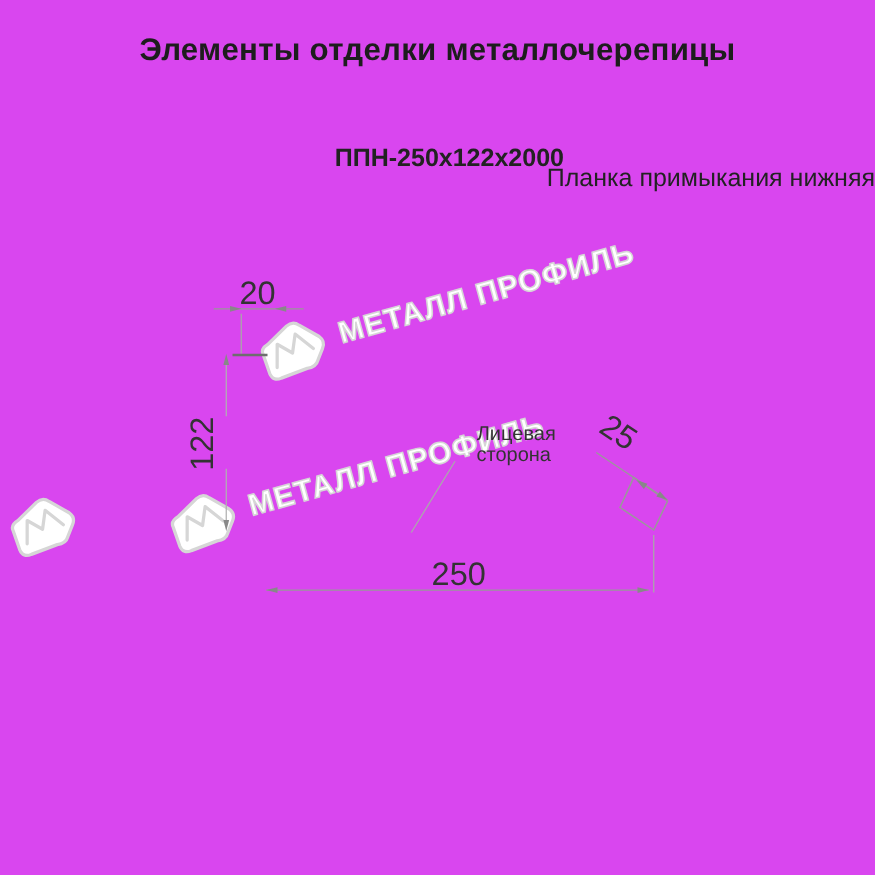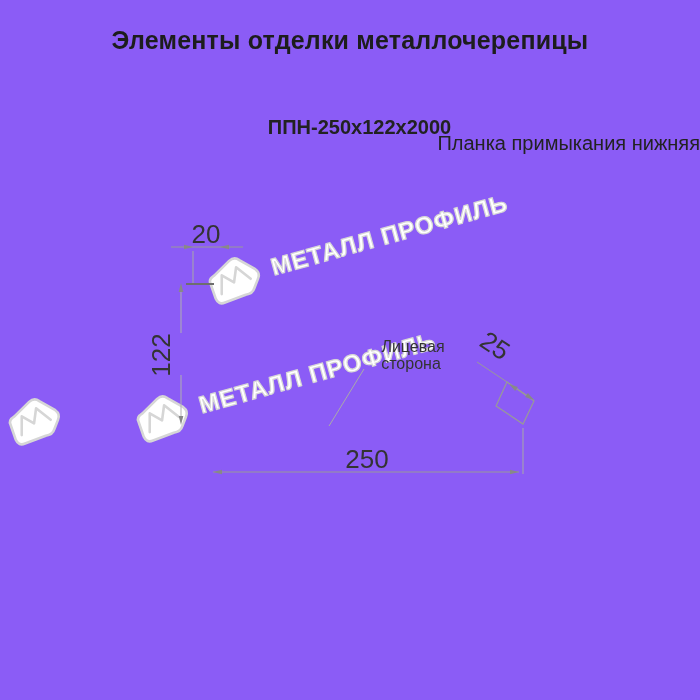--- a/index.html
+++ b/index.html
@@ -1,18 +1,18 @@
 <!DOCTYPE html>
 <html><head>
 <meta charset="utf-8">
 <style>
   html,body { margin:0; padding:0; }
   .page {
     position:relative; width:700px; height:700px;
-    background:#8b5cf6; overflow:hidden;
+    background:#d946ef; overflow:hidden;
     font-family:"Liberation Sans", sans-serif;
   }
   .page-title {
     position:absolute; left:0; right:0; top:26px;
     text-align:center; font-size:25px; font-weight:bold; color:#1d1d1d;
     letter-spacing:0.2px;
   }
   .product-name {
     position:absolute; left:0; right:0; top:87px;
     text-align:right; font-size:20px; font-weight:normal; color:#222222;margin-top:45px;

